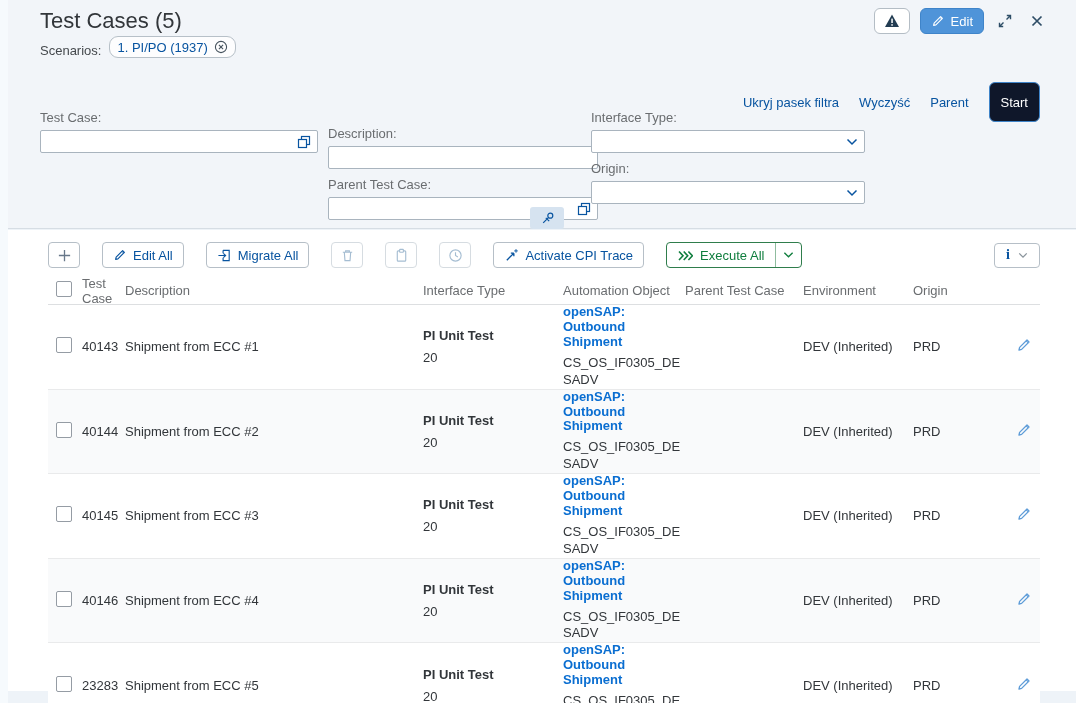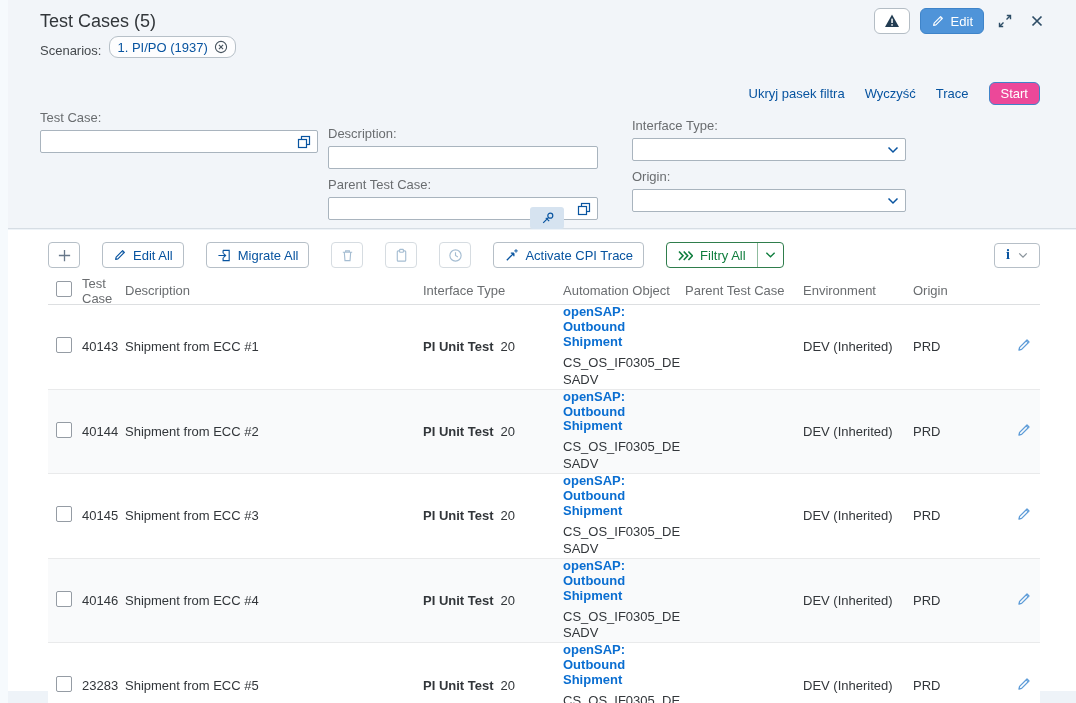--- a/index.html
+++ b/index.html
@@ -4,40 +4,40 @@
 <style>
   * { margin:0; padding:0; box-sizing:border-box; }
   html,body { width:1076px; height:703px; }
   body { font-family:"Liberation Sans","DejaVu Sans",sans-serif; font-size:13px; color:#32363a; background:#eef3f8; overflow:hidden; }
   .page { position:relative; width:1076px; height:703px; }
   .left-strip { position:absolute; left:0; top:0; width:8px; height:703px; background:#f6fafd; }
 
   
   .hdr { position:absolute; left:8px; top:0; width:1068px; height:229px; background:#f2f5f9; border-bottom:1px solid #d6dde4; }
   .title-row { position:absolute; left:32px; right:28px; top:8px; display:flex; align-items:flex-start; }
-  .page-title { font-size:18px; color:#32363a; line-height:26px; }
+  .page-title { font-size:22px; color:#32363a; line-height:26px; }
   .hdr-actions { margin-left:auto; display:flex; align-items:center; gap:10px; }
   .btn { display:inline-flex; align-items:center; gap:6px; height:26px; padding:0 10px; background:#fff; border:1px solid #b4bdc5; border-radius:6px; color:#0854a0; font-size:13px; cursor:pointer; }
   .btn-icon-only { width:36px; justify-content:center; padding:0; }
   .btn-primary { background:#4f94d9; border-color:#3f84c9; color:#fff; }
   .plain-icon { display:inline-flex; align-items:center; justify-content:center; width:22px; height:22px; color:#2e4d66; cursor:pointer; }
   .scenarios-row { position:absolute; left:32px; top:36px; display:flex; align-items:flex-end; }
   .scenarios-label { color:#45494d; }
   .token { display:inline-flex; align-items:center; gap:6px; margin-left:8px; height:22px; padding:0 7px; background:#fdfdfe; border:1px solid #b7c0c8; border-radius:9px; color:#0854a0; }
   .token .tk-x { color:#46535e; display:inline-flex; }
 
   .filter-links { position:absolute; top:82px; right:36px; display:flex; align-items:center; gap:20px; }
   .flink { color:#0854a0; cursor:pointer; }
-  .start-btn { height:23px; padding:4px 11px; display:inline-flex; align-items:center; background:#ec4899; border:1px solid #3f84c9; border-radius:6px; color:#fff; cursor:pointer; }
+  .start-btn { height:40px; padding:4px 11px; display:inline-flex; align-items:center; background:#0f172a; border:1px solid #3f84c9; border-radius:6px; color:#fff; cursor:pointer; }
 
   .ffield { position:absolute; }
   .ffield .flabel { display:block; color:#6a6d70; margin-bottom:5px; }
   .fbox { position:relative; height:23px; background:#fff; border:1px solid #a9b4be; border-radius:2px; }
   .fbox .fic { position:absolute; right:6px; top:50%; transform:translateY(-50%); color:#0854a0; display:inline-flex; cursor:pointer; }
-  .f1 { left:32px;  width:278px; } .f2 { left:320px; width:270px;margin-top:16px; } .f3 { left:624px; width:274px;margin-top:8px; }
+  .f1 { left:32px;  width:278px; } .f2 { left:320px; width:270px;margin-top:16px; } .f3 { left:583px; width:274px; }
   .frow1 { top:110px; } .frow2 { top:161px; }
 
   .pin-btn { position:absolute; left:522px; top:207px; width:34px; height:22px; background:#d6e3f0; border-radius:3px; display:flex; align-items:center; justify-content:center; color:#0854a0; cursor:pointer; z-index:3; }
 
   
   .content { position:absolute; left:8px; top:230px; width:1068px; height:461px; background:#fff; }
   .toolbar { position:absolute; top:11px; left:40px; right:36px; height:28px; display:flex; align-items:center; gap:22px; }
   .tb-btn { display:inline-flex; align-items:center; gap:6px; height:26px; padding:0 10px; background:#fff; border:1px solid #b6bfc7; border-radius:4px; color:#0854a0; font-size:13px; cursor:pointer; white-space:nowrap; }
   .tb-icon { width:32px; justify-content:center; padding:0; }
   .tb-btn.disabled { border-color:#d6dce1; color:#a5bdd2; cursor:default; }
@@ -52,21 +52,21 @@
   .grid-cols { display:grid; grid-template-columns:34px 43px 298px 140px 122px 118px 110px 95px 1fr; }
   .thead { position:absolute; top:47px; left:40px; right:36px; height:28px; align-items:center; color:#6a6d70; border-bottom:1px solid #dddfe1; }
   .tbody { position:absolute; top:75px; left:40px; right:36px; }
   .trow { min-height:75px; align-items:center; border-bottom:1px solid #e9eaeb; background:#fff; }
   .trow.alt { background:#f9fafb; }
   .cell { overflow:hidden; }
   .c-check { padding-left:8px; }
   .checkbox { display:inline-block; width:16px; height:16px; background:#fff; border:1px solid #959ca4; border-radius:2px; cursor:pointer; }
   .c-id { color:#32363a; }
   .c-desc { color:#32363a; padding-right:10px; }
-  .c-iface { display:flex; flex-direction:row; gap:7px; }
+  .c-iface { display:flex; flex-direction:column; gap:7px; }
   .iface-main { font-weight:bold; color:#32363a; }
   .c-auto { padding-right:4px; }
   .auto-link { display:block; font-weight:bold; color:#0a6ed1; line-height:1.15; cursor:pointer; text-decoration:none; margin-bottom:5px; }
   .auto-code { display:block; color:#32363a; line-height:1.3; word-break:break-all; }
   .c-edit { text-align:right; padding-right:8px; }
   .row-pencil { color:#5e9cd8; display:inline-flex; cursor:pointer; }
   svg.ic { display:inline-block; vertical-align:middle; }
 </style>
 </head>
 <body>
@@ -169,21 +169,21 @@
             <svg class="ic" width="14" height="14" viewBox="0 0 14 14">
               <use href="#i-removec"></use>
             </svg>
           </span>
       </span>
     </div>
 
     <div class="filter-links">
       <span class="flink">Ukryj pasek filtra</span>
       <span class="flink">Wyczyść</span>
-      <span class="flink">Trace</span>
+      <span class="flink">Parent</span>
       <span class="start-btn">Start</span>
     </div>
 
     <div class="ffield f1 frow1">
       <span class="flabel">Test Case:</span>
       <div class="fbox">
           <span class="fic">
             <svg class="ic" width="14" height="14" viewBox="0 0 14 14">
               <use href="#i-vhelp"></use>
             </svg>
@@ -270,21 +270,21 @@
           <svg class="ic" width="15" height="15" viewBox="0 0 16 16">
             <use href="#i-activate"></use>
           </svg>
           <span>Activate CPI Trace</span>
         </span>
       <span class="exec-split">
         <span class="exec-main">
             <svg class="ic" width="15" height="11" viewBox="0 0 15 11">
               <use href="#i-exec"></use>
             </svg>
-            <span>Filtry All</span>
+            <span>Execute All</span>
           </span>
         <span class="exec-arrow">
             <svg class="ic" width="11" height="8" viewBox="0 0 12 8">
               <use href="#i-chev"></use>
             </svg>
           </span>
       </span>
       <span class="info-btn">
         <span class="info-i">i</span>
         <span class="info-chev">

